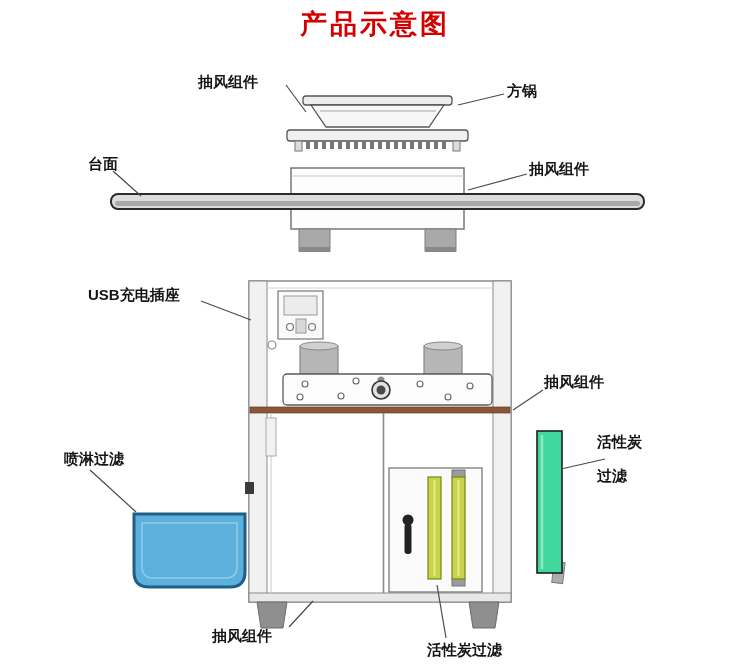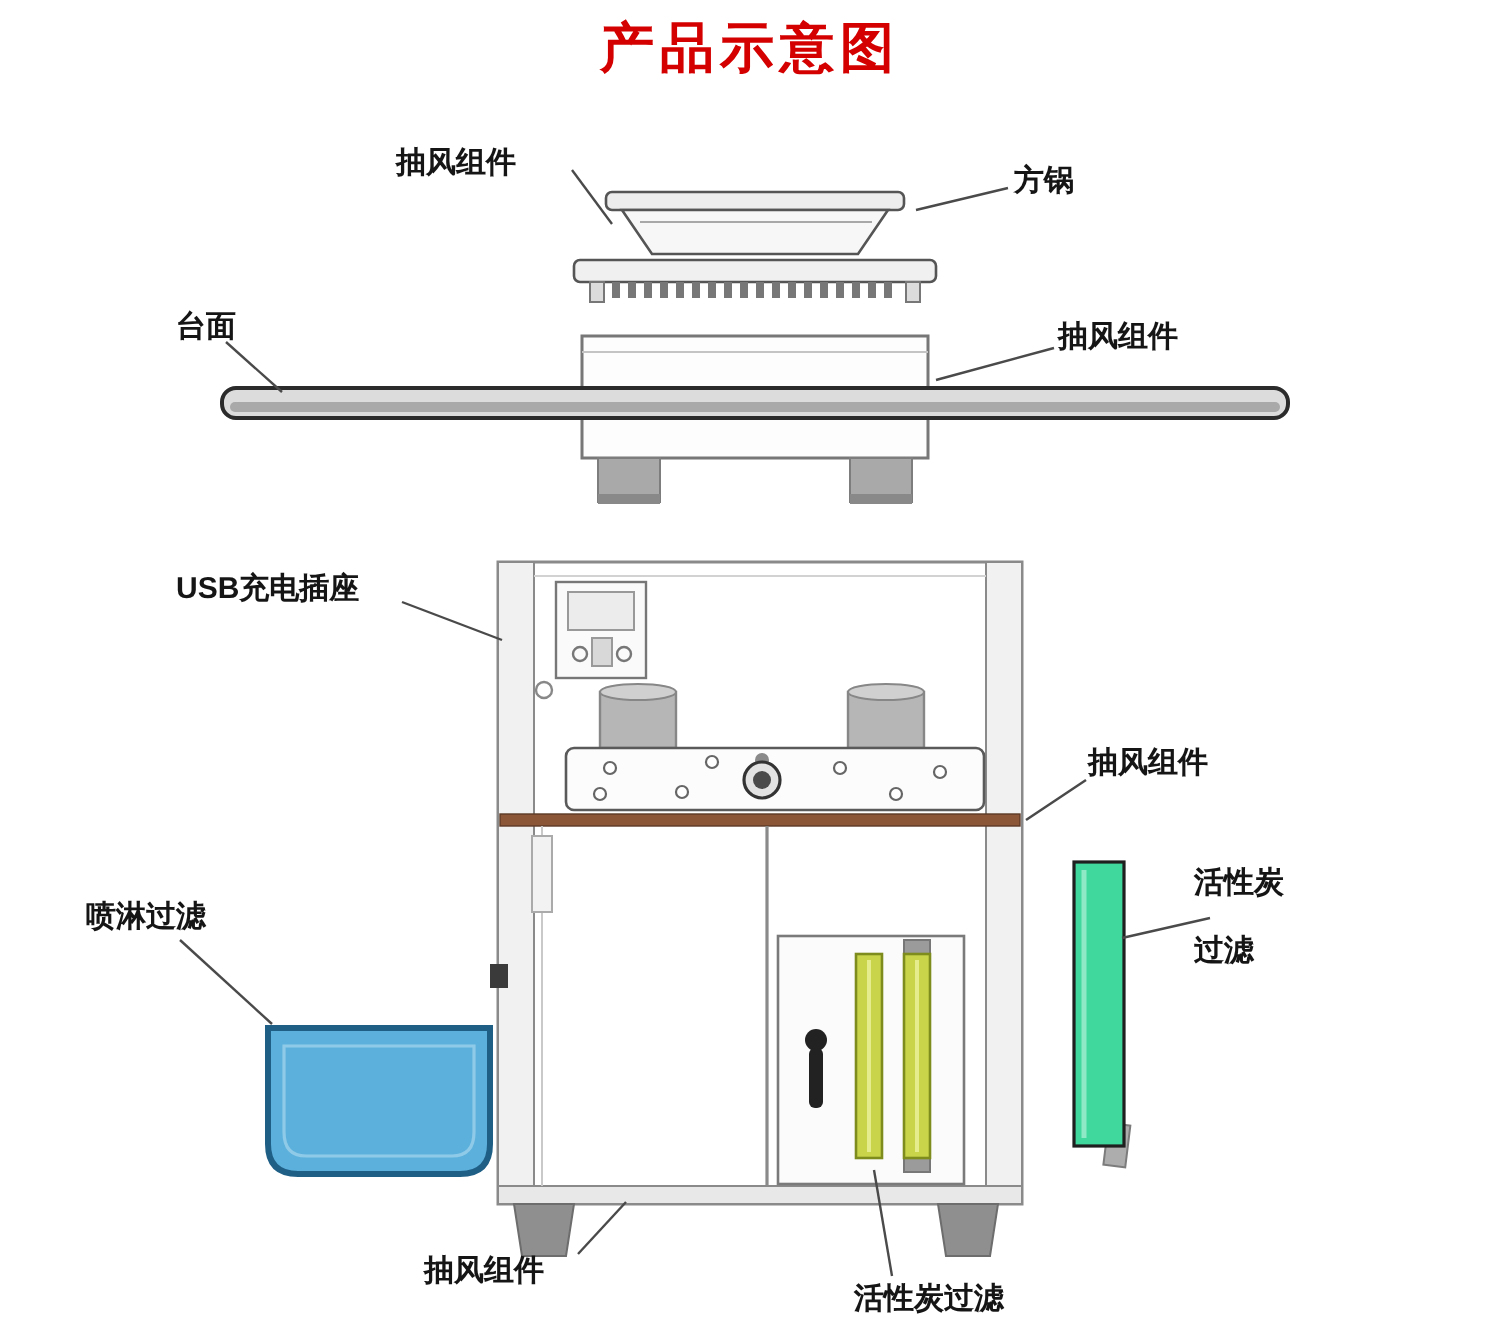--- a/index.html
+++ b/index.html
@@ -176,17 +176,17 @@
   <div class="lbl" style="left:198px;top:71px;">抽风组件</div>
   <div class="lbl" style="left:507px;top:80px;text-align:right;">方锅</div>
   <div class="lbl" style="left:88px;top:153px;text-align:right;">台面</div>
   <div class="lbl" style="left:529px;top:158px;">抽风组件</div>
   <div class="lbl" style="left:88px;top:284px;">USB充电插座</div>
   <div class="lbl" style="left:544px;top:371px;">抽风组件</div>
   <div class="lbl" style="left:597px;top:419px;">
     <span>活性炭</span>
     <span>过滤</span>
   </div>
-  <div class="lbl" style="left:43px;top:448px;text-align:right;">喷淋过滤</div>
+  <div class="lbl" style="left:64px;top:448px;text-align:right;">喷淋过滤</div>
   <div class="lbl" style="left:212px;top:625px;">抽风组件</div>
   <div class="lbl" style="left:427px;top:639px;">活性炭过滤</div>
 
 </div>
 
 </body></html>

